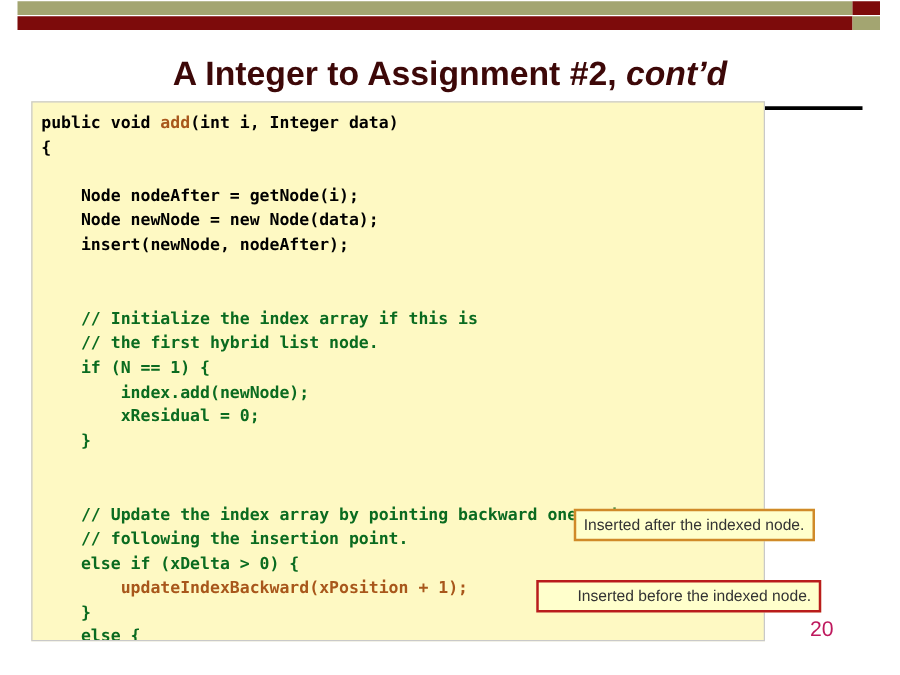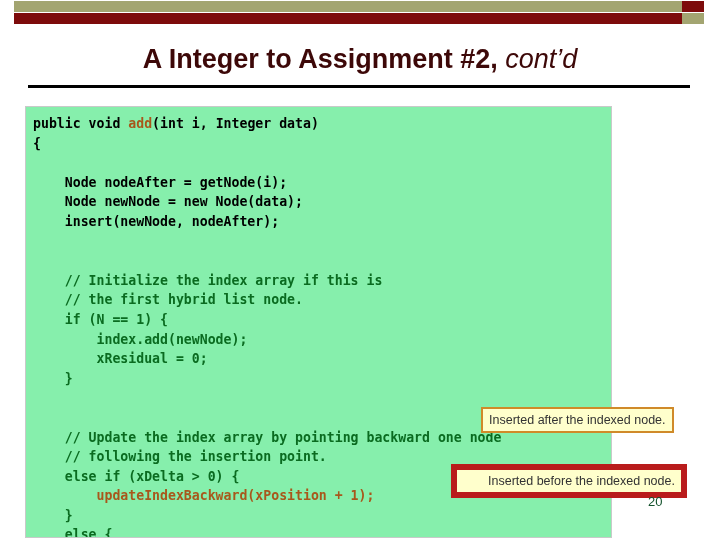--- a/index.html
+++ b/index.html
@@ -46,39 +46,39 @@
     width: 720px;
     text-align: center;
     color: #3d0808;
     font-size: 27px;
     font-weight: bold;
     letter-spacing: 0px;
     white-space: nowrap;
   }
   #title .cont {
     font-style: italic;
-    font-weight: normal;
+    font-weight: bold;
   }
   #title-rule {
     position: absolute;
     left: 28px;
     top: 85px;
     width: 662px;
     height: 3px;
     background: #000000;
   }
 
   
   #code-block {
     position: absolute;
     left: 25px;
-    top: 106px;
+    top: 81px;
     width: 587px;
     height: 432px;
-    background: #86efac;
+    background: #fef9c3;
     border: 1px solid #c9c9c9;
     box-sizing: border-box;
     padding: 7px 0 0 7px;
     font-family: "DejaVu Sans Mono", "Liberation Mono", monospace;
     font-size: 13.2px;
     line-height: 19.6px;
     color: #000000;
     white-space: pre;
     overflow: hidden;
   }
@@ -95,44 +95,43 @@
   .callout {
     position: absolute;
     background: #ffffcc;
     font-family: "Liberation Sans", sans-serif;
     font-size: 12.5px;
     color: #333333;
     padding: 3px 6px 3px 6px;
     box-sizing: border-box;
     white-space: nowrap;
     line-height: 16px;
-    margin-left: 22px;
   }
   #callout-after {
     left: 459px;
     top: 407px;
     border: 2px solid #d08a29;
   }
   #callout-before {
     left: 429px;
     top: 464px;
-    border: 6px solid #b91c1c;
+    border: 2px solid #b91c1c;
     padding-left: 31px;
   }
 
   
   #page-number {
     position: absolute;
     left: 648px;
     top: 494px;
     width: 40px;
     text-align: left;
     font-family: "Liberation Sans", sans-serif;
-    font-size: 13px;
-    color: #14532d;
+    font-size: 17px;
+    color: #be185d;
   }
 </style>
 </head>
 <body>
 
 <div id="header-band">
   <div class="band-row top">
     <div class="band-seg-main olive"></div>
     <div class="band-seg-tail maroon"></div>
   </div>

